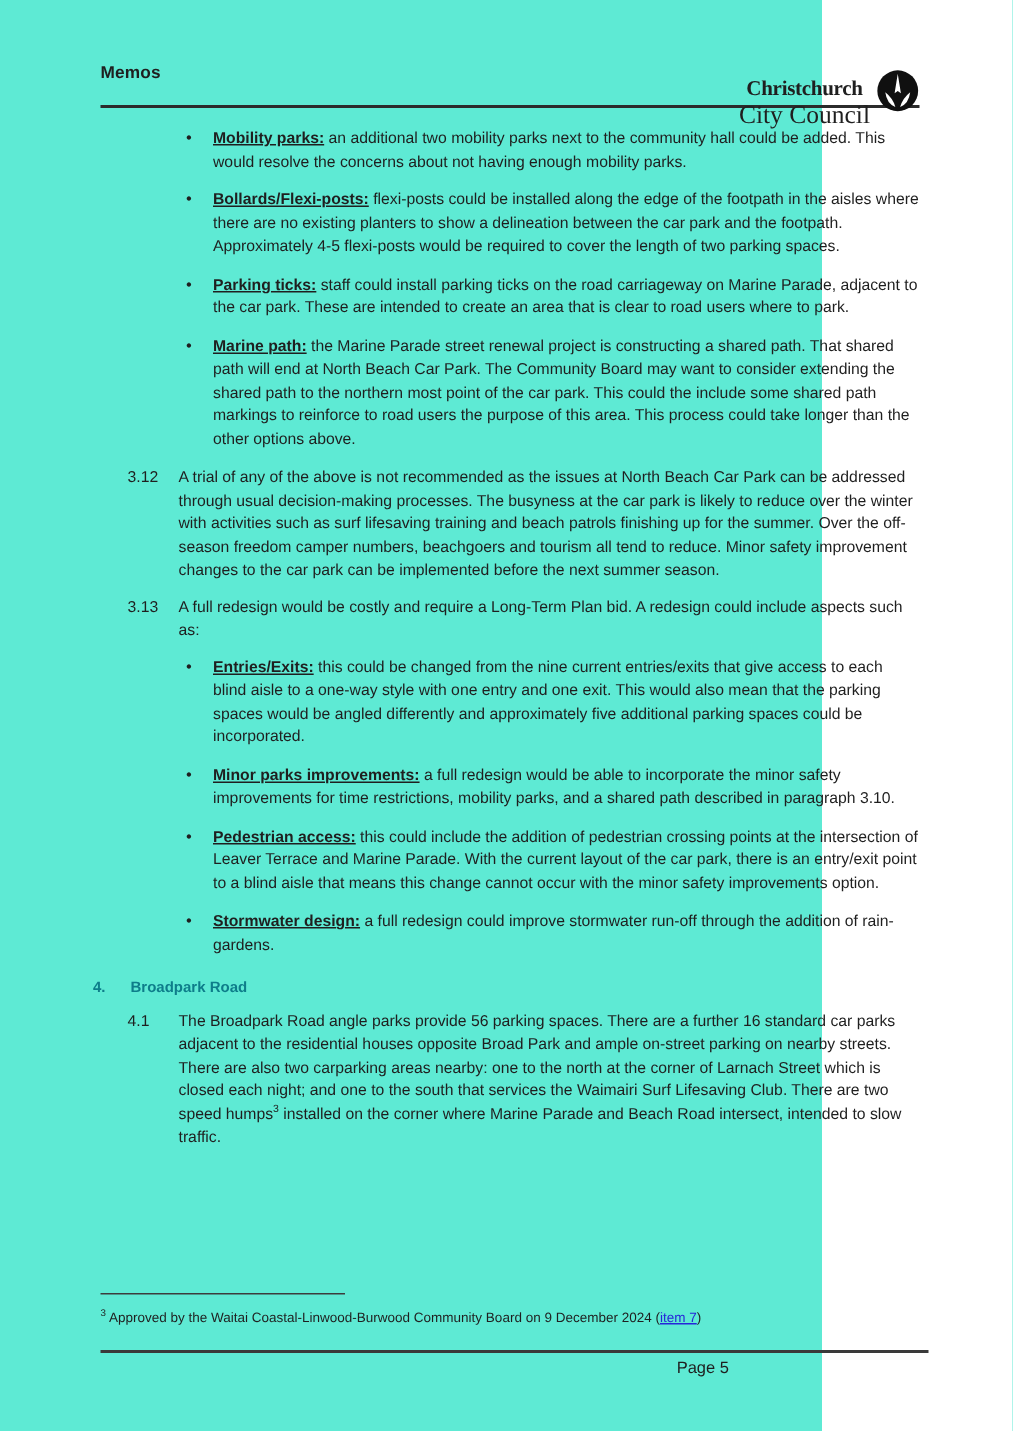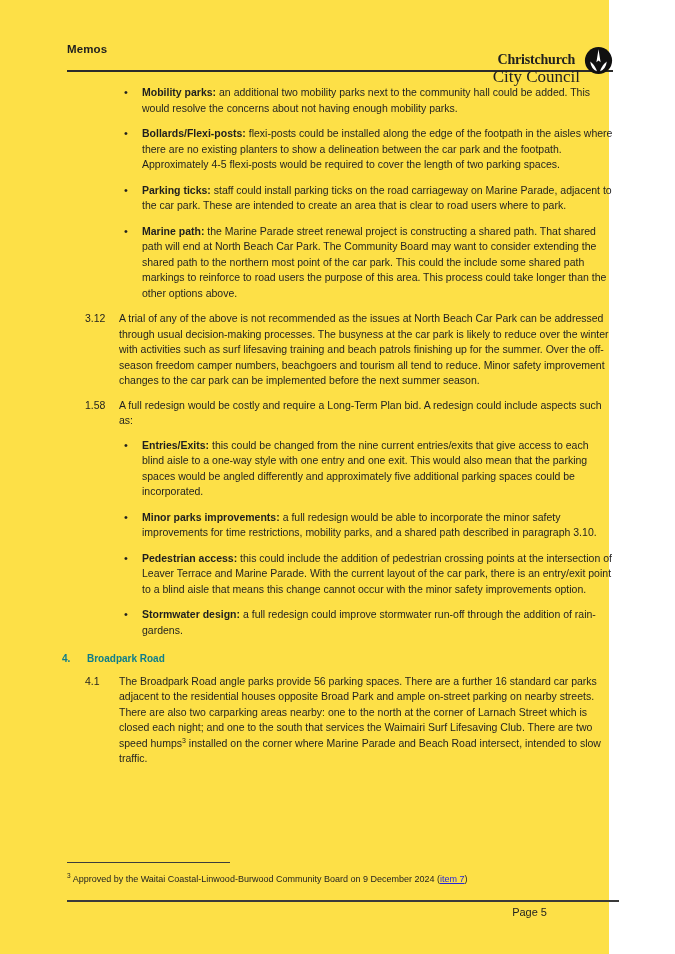--- a/index.html
+++ b/index.html
@@ -3,41 +3,41 @@
 <meta charset="utf-8">
 <style>
   html, body { margin: 0; padding: 0; }
   body {
     width: 675px; height: 954px;
     background: #ffffff;
     font-family: "Liberation Sans", sans-serif;
     color: #1f1f1f;
     overflow: hidden;
   }
-  .page { position: relative; width: 609px; height: 954px; background: #fde047; }
+  .page { position: relative; width: 548px; height: 954px; background: #5eead4; }
 
   
   .header {
     position: absolute; top: 34px; left: 67px; width: 546px; height: 36px;
     border-bottom: 2px solid #2b2b2b;
     display: flex; justify-content: space-between; align-items: flex-start;
   }
   .memos-title { font-size: 11.5px; font-weight: bold; margin-top: 9px; letter-spacing: 0.1px; }
   .logo-block { display: flex; align-items: center; gap: 4px; }
   .logo-text { text-align: center; font-family: Liberation Serif, serif; line-height: 1.05; margin-top: 19px; }
   .logo-line1 { font-size: 14px; font-weight: bold; letter-spacing: -0.2px; }
   .logo-line2 { font-size: 17px; }
   .logo-mark { width: 29px; height: 29px; margin-top: 2px; }
 
   
   .content {
     position: absolute; top: 85px; left: 67px; width: 546px;
     font-size: 10.5px; line-height: 15.5px;
   }
-  .b { font-weight: bold; }
+  .b { font-weight: bold; text-decoration: underline; }
 
   ul.bullets { list-style: none; margin: 0; padding: 0; }
   ul.bullets li { position: relative; padding-left: 75px; margin-bottom: 10px; }
   ul.bullets li::before {
     content: "\2022";
     position: absolute; left: 57px; top: 0;
     font-size: 11px; color: #1f1f1f;
   }
 
   .num-para { position: relative; padding-left: 52px; margin: 0 0 9px 0; }
@@ -100,21 +100,21 @@
         <span>the Marine Parade street renewal project is constructing a shared path. That shared path will end at North Beach Car Park. The Community Board may want to consider extending the shared path to the northern most point of the car park. This could the include some shared path markings to reinforce to road users the purpose of this area. This process could take longer than the other options above.</span>
       </li>
     </ul>
 
     <div class="num-para">
       <span class="pnum">3.12</span>
       <span>A trial of any of the above is not recommended as the issues at North Beach Car Park can be addressed through usual decision-making processes. The busyness at the car park is likely to reduce over the winter with activities such as surf lifesaving training and beach patrols finishing up for the summer. Over the off-season freedom camper numbers, beachgoers and tourism all tend to reduce. Minor safety improvement changes to the car park can be implemented before the next summer season.</span>
     </div>
 
     <div class="num-para">
-      <span class="pnum">1.58</span>
+      <span class="pnum">3.13</span>
       <span>A full redesign would be costly and require a Long-Term Plan bid. A redesign could include aspects such as:</span>
     </div>
 
     <ul class="bullets">
       <li>
         <span class="b">Entries/Exits:</span>
         <span>this could be changed from the nine current entries/exits that give access to each blind aisle to a one-way style with one entry and one exit. This would also mean that the parking spaces would be angled differently and approximately five additional parking spaces could be incorporated.</span>
       </li>
       <li>
         <span class="b">Minor parks improvements:</span>

